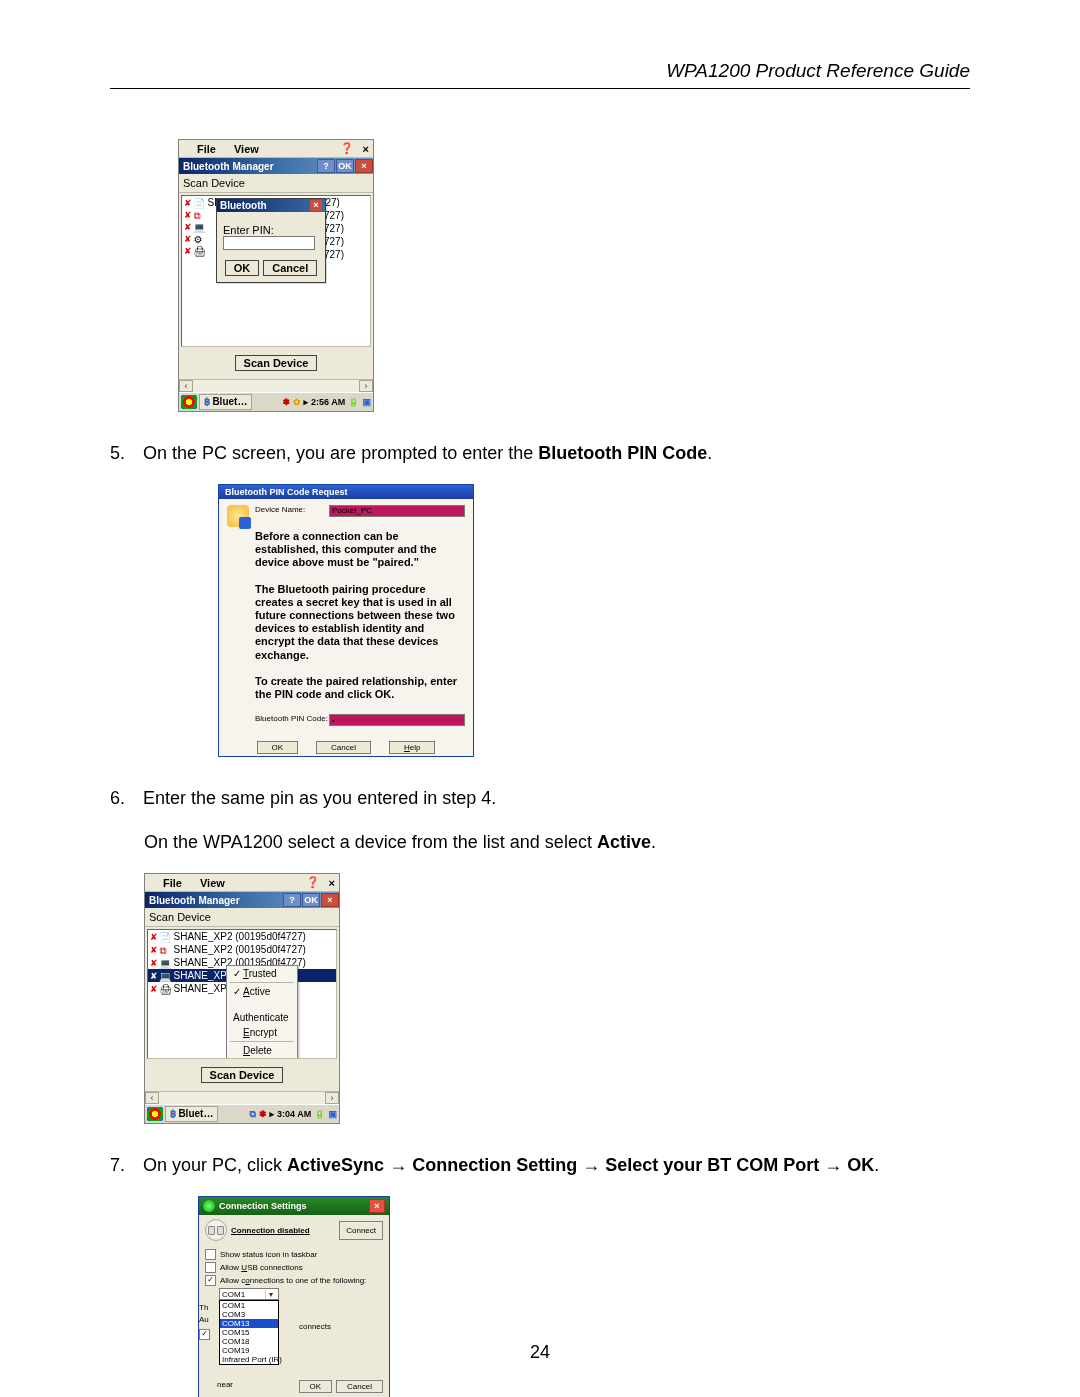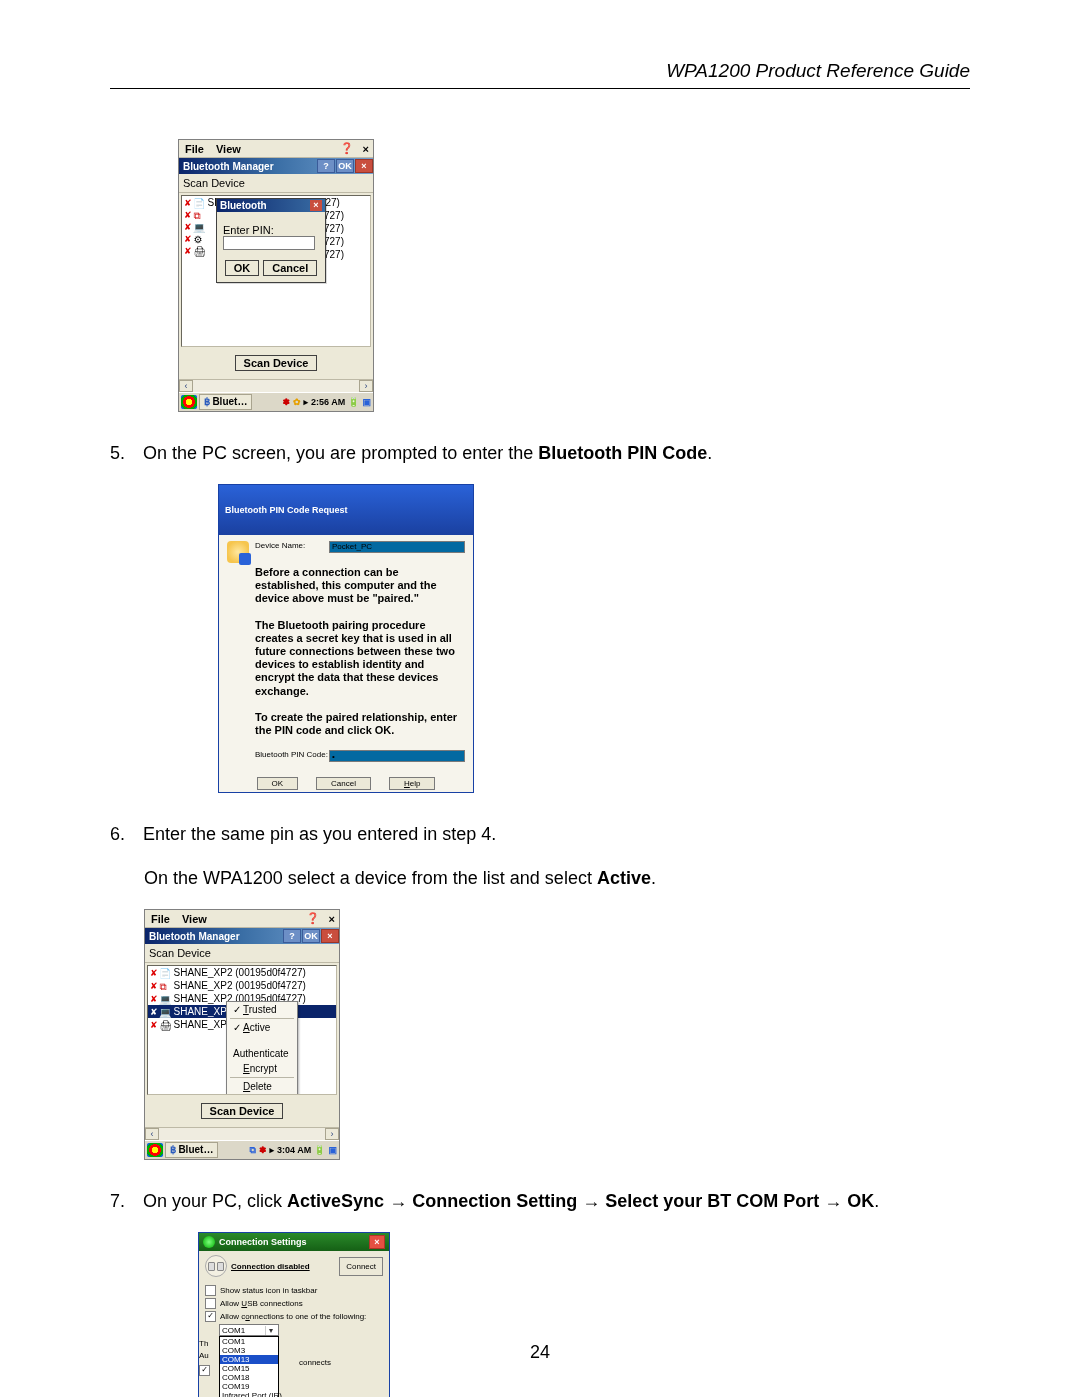--- a/index.html
+++ b/index.html
@@ -68,22 +68,23 @@
   }
   .pda-menubar {
     display: flex;
     background: #ece9d8;
     border-bottom: 1px solid #bdb9a6;
     font-size: 11px;
     align-items: center;
     height: 17px;
   }
   .pda-menubar .mitem {
-    padding: 1px 6px;
-    font-weight: bold;
+    padding: 1px 0;
+    font-weight: bold;
+    margin-left: 18px;
   }
   .pda-menubar .spacer { flex: 1; }
   .pda-menubar .help-ic {
     font-weight: bold;
     color: #000;
     padding: 0 4px;
   }
   .pda-menubar .x-ic {
     font-weight: bold;
     padding: 0 4px;
@@ -260,21 +261,21 @@
     width: 254px;
     border: 1px solid #1841a5;
     font-family: Tahoma, Arial, sans-serif;
     font-size: 8px;
     background: #f6f4ec;
   }
   .pc-dialog .pc-title {
     background: linear-gradient(to bottom,#2a62d8,#1a40a0);
     color: #fff;
     font-weight: bold;
-    padding: 20px 6px;
+    padding: 2px 6px;
     font-size: 9px;
   }
   .pc-dialog .pc-body {
     padding: 6px 8px 8px 8px;
     display: flex;
     gap: 6px;
   }
   .pc-dialog .pc-icon {
     width: 22px;
     height: 22px;
@@ -290,21 +291,21 @@
     width: 12px; height: 12px;
     background: #2a62d8;
     border-radius: 2px;
   }
   .pc-dialog .pc-fields { flex: 1; }
   .pc-dialog .pc-row { display: flex; margin-bottom: 3px; justify-content: space-between; }
   .pc-dialog .pc-label { flex: 0 0 74px; }
   .pc-dialog .pc-input {
     flex: 1;
     border: 1px solid #7a7a7a;
-    background: #0369a1;
+    background: #be185d;
     height: 12px;
     padding: 0 2px;
     box-sizing: border-box;
     font-size: 8px;
   }
   .pc-dialog .pc-text {
     font-size: 11px;
     line-height: 1.2;
     margin: 13px 0;
     font-weight: bold;

